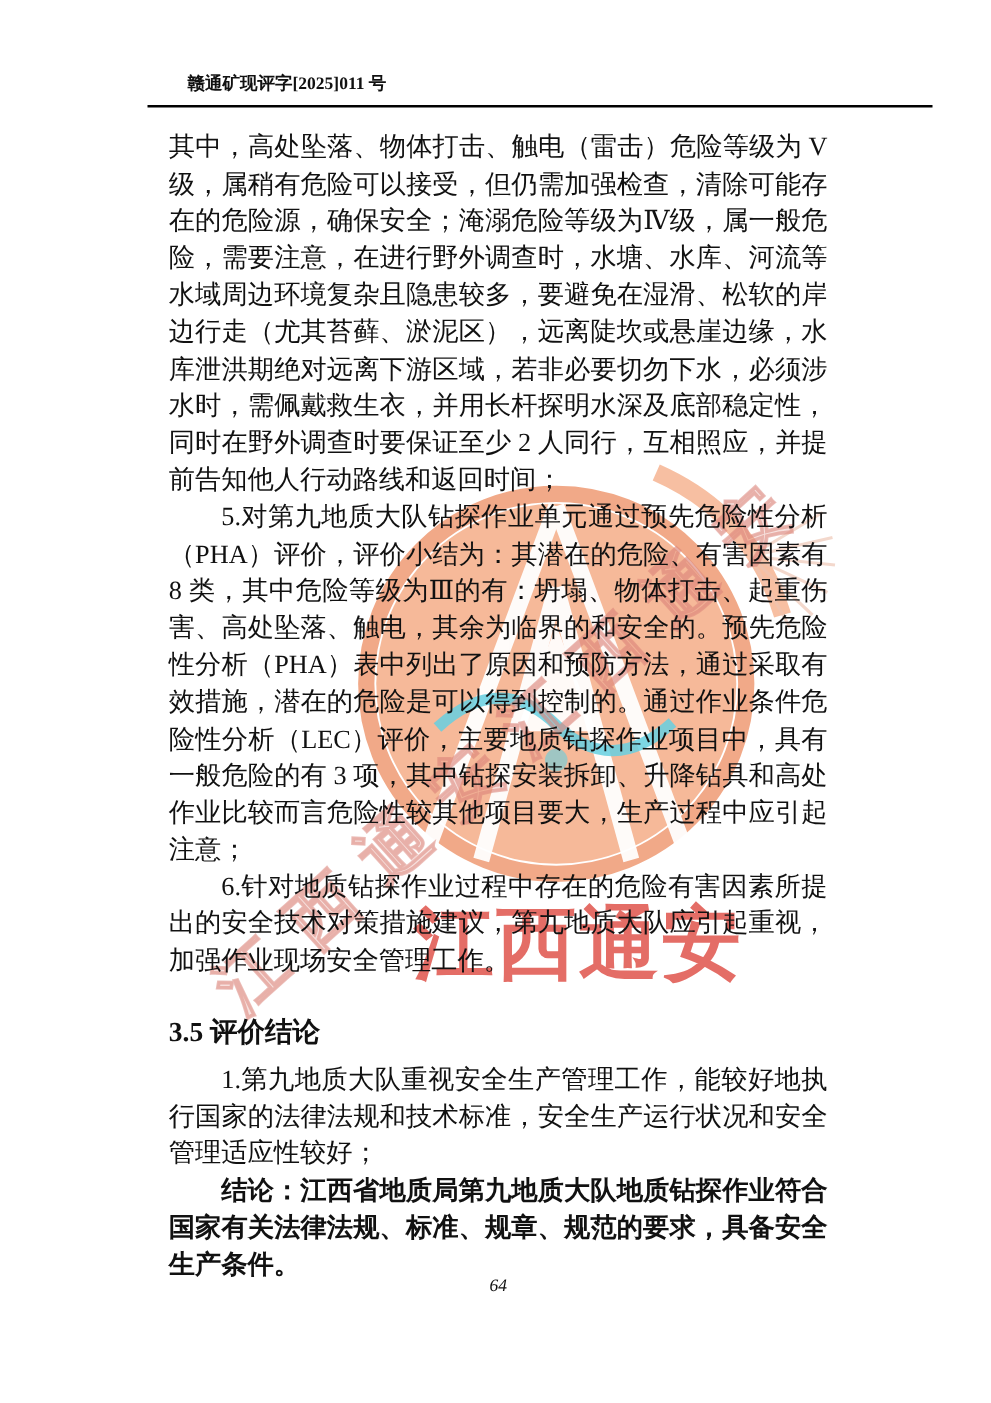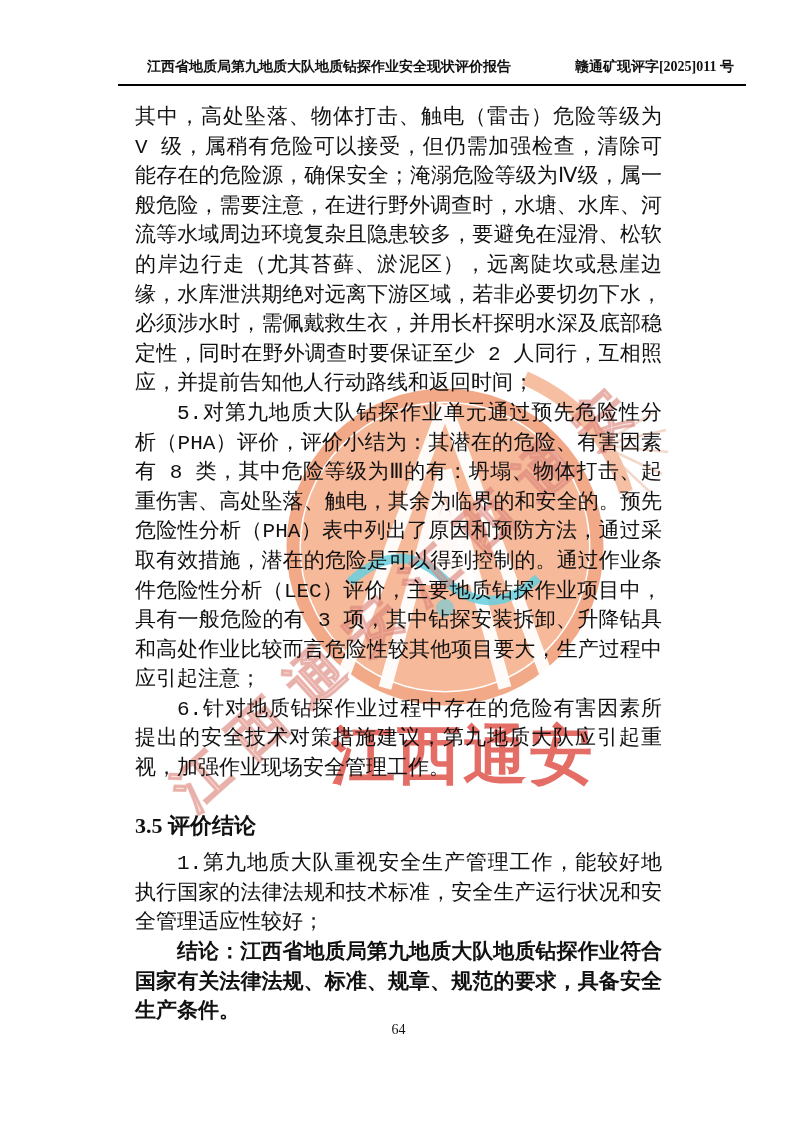--- a/index.html
+++ b/index.html
@@ -39,31 +39,31 @@
     padding-bottom:8px;
     font-size:14px;font-weight:bold;
   }
   .doc-header .h-left{padding-left:29px;}
   .doc-header .h-right{padding-right:12px;padding-left:32px;}
   .doc-body{
     position:absolute;left:135px;top:103px;width:527px;
     font-size:21px;line-height:29.6px;
     text-align:justify;text-justify:inter-ideograph;
   }
-  .doc-body p{margin:0;font-family:Liberation Mono, monospace;}
+  .doc-body p{margin:0;}
   .doc-body p.indent{text-indent:2em;}
   .doc-body p.bold{font-weight:bold;}
   .section-heading{
     font-size:22px;font-weight:bold;
     margin:27px 0 9px 0;
     text-align:left;
   }
   .doc-footer{
     position:absolute;left:135px;top:1022px;width:527px;
-    text-align:center;font-size:14px;
+    text-align:center;font-size:14px;font-style:italic;
   }
 </style>
 </head>
 <body>
 
 <div class="page">
 
   <div class="wm-layer">
 
     <svg class="wm-seal" viewBox="0 0 410 400" xmlns="http://www.w3.org/2000/svg">
@@ -95,21 +95,20 @@
     </svg>
 
     <div class="wm-diagonal">江西通安江西通安</div>
 
     <div class="wm-red-text">江西通安</div>
   </div>
 
   <div class="content">
 
     <div class="doc-header">
-      <span class="h-left">江西省地质局第九地质大队地质钻探作业安全现状评价报告</span>
       <span class="h-right">赣通矿现评字[2025]011 号</span>
     </div>
 
     <div class="doc-body">
       <p>其中，高处坠落、物体打击、触电（雷击）危险等级为 V 级，属稍有危险可以接受，但仍需加强检查，清除可能存在的危险源，确保安全；淹溺危险等级为Ⅳ级，属一般危险，需要注意，在进行野外调查时，水塘、水库、河流等水域周边环境复杂且隐患较多，要避免在湿滑、松软的岸边行走（尤其苔藓、淤泥区），远离陡坎或悬崖边缘，水库泄洪期绝对远离下游区域，若非必要切勿下水，必须涉水时，需佩戴救生衣，并用长杆探明水深及底部稳定性，同时在野外调查时要保证至少 2 人同行，互相照应，并提前告知他人行动路线和返回时间；</p>
       <p class="indent">5.对第九地质大队钻探作业单元通过预先危险性分析（PHA）评价，评价小结为：其潜在的危险、有害因素有 8 类，其中危险等级为Ⅲ的有：坍塌、物体打击、起重伤害、高处坠落、触电，其余为临界的和安全的。预先危险性分析（PHA）表中列出了原因和预防方法，通过采取有效措施，潜在的危险是可以得到控制的。通过作业条件危险性分析（LEC）评价，主要地质钻探作业项目中，具有一般危险的有 3 项，其中钻探安装拆卸、升降钻具和高处作业比较而言危险性较其他项目要大，生产过程中应引起注意；</p>
       <p class="indent">6.针对地质钻探作业过程中存在的危险有害因素所提出的安全技术对策措施建议，第九地质大队应引起重视，加强作业现场安全管理工作。</p>
 
       <div class="section-heading">3.5 评价结论</div>
 

